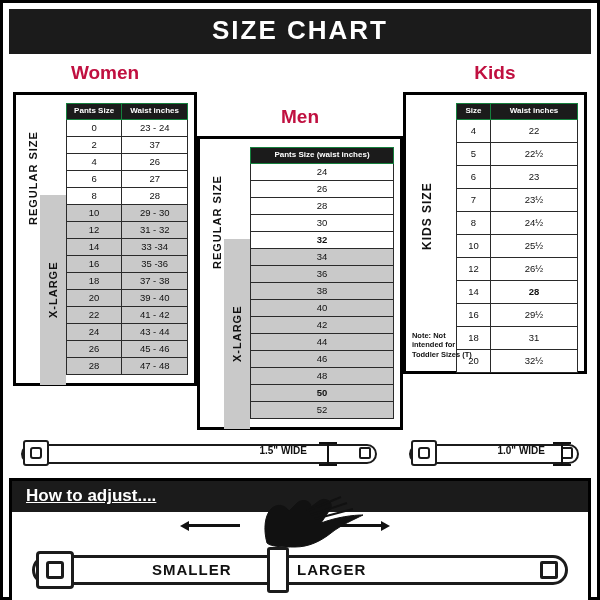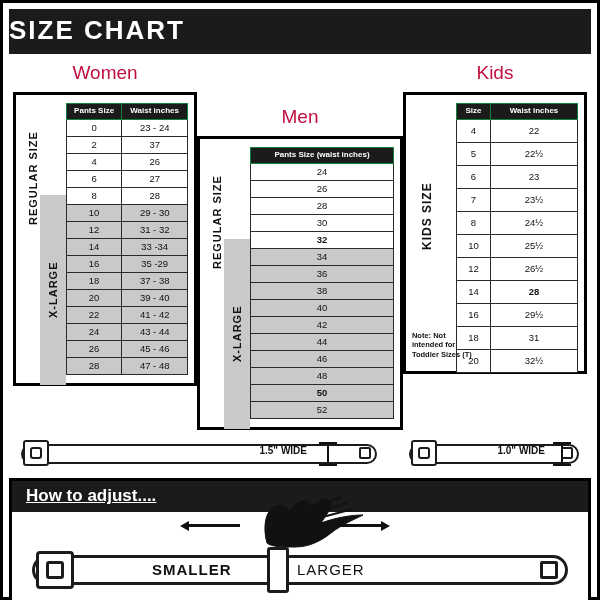--- a/index.html
+++ b/index.html
@@ -15,41 +15,41 @@
     width:600px;height:600px;
     box-sizing:border-box;
     border:3px solid #000;
     background:#fff;
   }
   
   .title-bar{
     margin:6px 6px 0 6px;
     background:#1b1b1b;
     color:#fff;
-    text-align:left;
+    text-align:center;
     padding:6px 0 8px 0;
     letter-spacing:2px;
     font-size:26px;
     font-weight:bold;
   }
   
   .columns{
     display:flex;
     justify-content:space-between;
     padding:8px 10px 0 10px;
     box-sizing:border-box;
   }
   .col{ position:relative; }
   .col-women{ width:186px; }
   .col-men{ width:208px;margin-top:44px; }
   .col-kids{ width:186px; }
   .col-head{
     text-align:center;
     color:#c01040;
-    font-weight:normal;
+    font-weight:bold;
     font-size:19px;
     margin-bottom:8px;
   }
   .panel{
     border:3px solid #000;
     background:#fff;
     box-sizing:border-box;
     position:relative;
   }
   .panel-inner{
@@ -252,21 +252,21 @@
     background:#fff;
     border-radius:3px;
     box-sizing:border-box;
   }
   .lbl-smaller{
     position:absolute;left:140px;top:80px;
     font-size:15px;font-weight:bold;letter-spacing:1px;text-align:right;
   }
   .lbl-larger{
     position:absolute;left:285px;top:80px;
-    font-size:15px;font-weight:normal;letter-spacing:1px;text-align:right;
+    font-size:15px;font-weight:bold;letter-spacing:1px;text-align:right;
   }
   .arrow{ position:absolute;height:8px; }
   .arrow .shaft{position:absolute;top:3px;height:3px;background:#111;}
   .arrow .head{position:absolute;top:0;width:0;height:0;border-top:5px solid transparent;border-bottom:5px solid transparent;}
   .arrow.left .shaft{left:8px;right:0;}
   .arrow.left .head{left:0;border-right:9px solid #111;}
   .arrow.right .shaft{left:0;right:8px;}
   .arrow.right .head{right:0;border-left:9px solid #111;}
   .a1{left:168px;top:40px;width:60px;}
   .a2{left:318px;top:40px;width:60px;}
@@ -326,21 +326,21 @@
               <tr class="shade">
                   <td>12</td>
                   <td>31 - 32</td>
                 </tr>
               <tr class="shade">
                   <td>14</td>
                   <td>33 -34</td>
                 </tr>
               <tr class="shade">
                   <td>16</td>
-                  <td>35 -29</td>
+                  <td>35 -36</td>
                 </tr>
               <tr class="shade">
                   <td>18</td>
                   <td>37 - 38</td>
                 </tr>
               <tr class="shade">
                   <td>20</td>
                   <td>39 - 40</td>
                 </tr>
               <tr class="shade">

